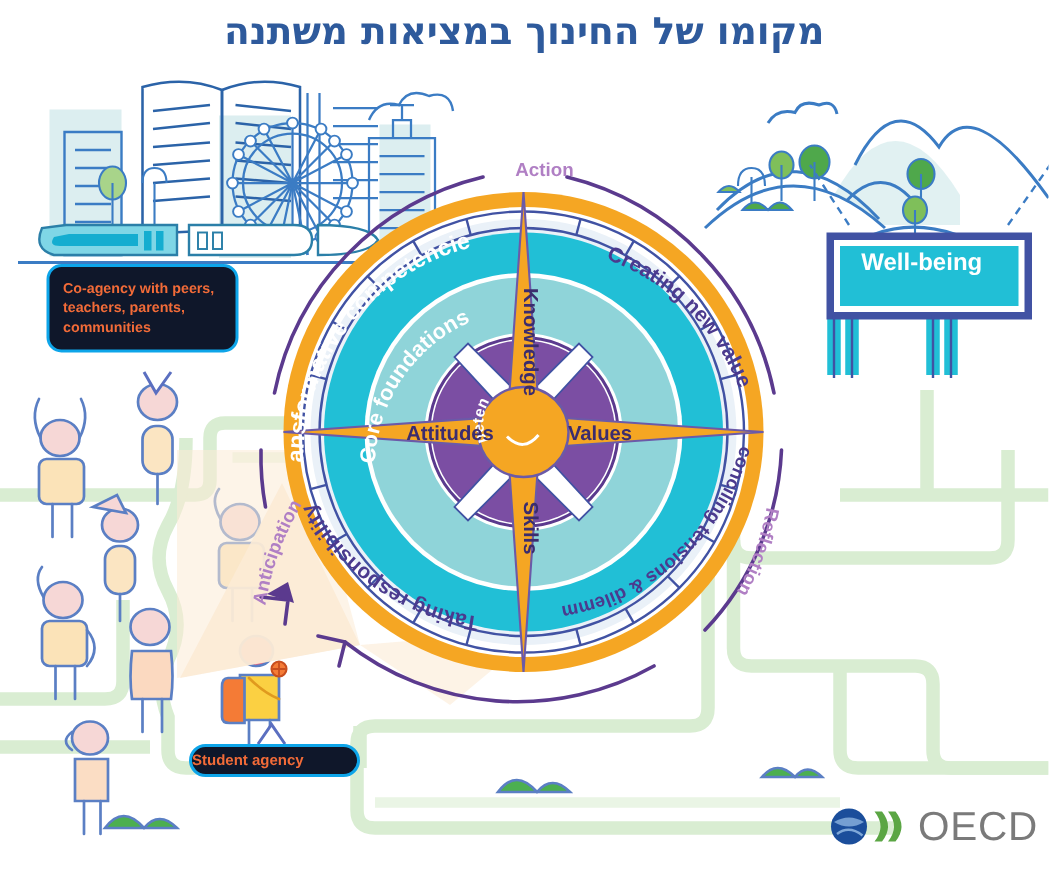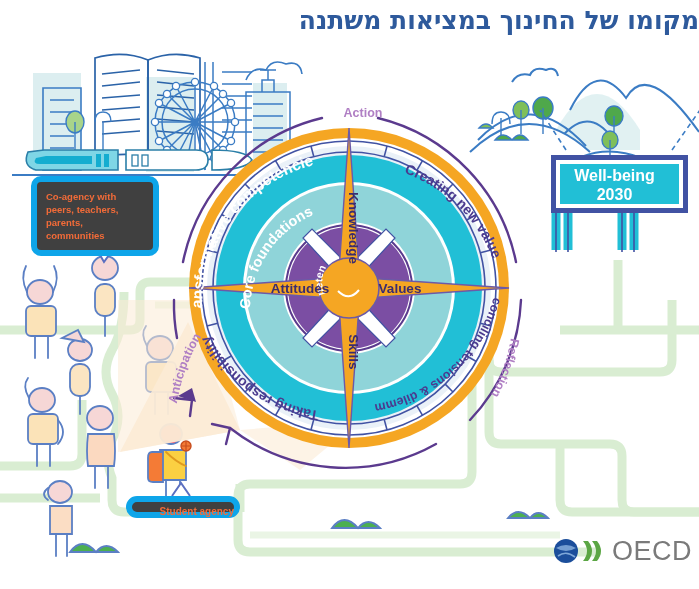--- a/index.html
+++ b/index.html
@@ -1,32 +1,32 @@
 <!DOCTYPE html>
 <html><head>
 <meta charset="utf-8">
 <style>
   html,body{margin:0;padding:0;background:#ffffff;}
   body{width:699px;height:589px;position:relative;overflow:hidden;
        font-family:"Liberation Sans","DejaVu Sans",sans-serif;}
   #stage{position:absolute;left:0;top:0;width:699px;height:589px;}
   #stage > svg{position:absolute;left:0;top:0;}
   .title{
-    position:absolute;left:0;top:6px;width:699px;
+    position:absolute;left:0;top:6px;width:699px;text-align:center;
     font-size:25px;font-weight:bold;color:#2E5A9C;direction:rtl;
     font-family:"DejaVu Sans",sans-serif;letter-spacing:0px;
   }
   .callout{
     position:absolute;box-sizing:border-box;
-    border:6px solid #0ea5e9;border-radius:10px;background:#404040;
+    border:2px solid #0ea5e9;border-radius:10px;background:#0f172a;
     color:#F26B38;font-weight:bold;
   }
   #coagency{left:31px;top:176px;width:128px;padding:8px 9px;font-size:9.5px;line-height:13px;}
   #studentagency{left:126px;top:496px;width:114px;height:22px;border-radius:11px;
-                 font-size:10px;line-height:19px;text-align:right;}
+                 font-size:10px;line-height:19px;text-align:left;}
 </style>
 </head>
 <body>
 
 <div id="stage">
 
   <svg width="699" height="589" viewBox="0 0 699 589">
     <defs>
 
       <path id="p-transform" d="M 202 310 A 148 148 0 0 1 310 166" fill="none"></path>
@@ -392,16 +392,15 @@
 
   <div class="title">מקומו של החינוך במציאות משתנה</div>
 
   <div class="callout" id="coagency">Co-agency with peers, teachers, parents, communities</div>
 
   <div class="callout" id="studentagency">Student agency</div>
 
   <div style="position:absolute;left:560px;top:166px;width:109px;text-align:center;
               color:#ffffff;font-weight:bold;font-size:16px;line-height:19px;">
     <div>Well-being</div>
-    <div>2030</div>
   </div>
 
 </div>
 
 </body></html>

